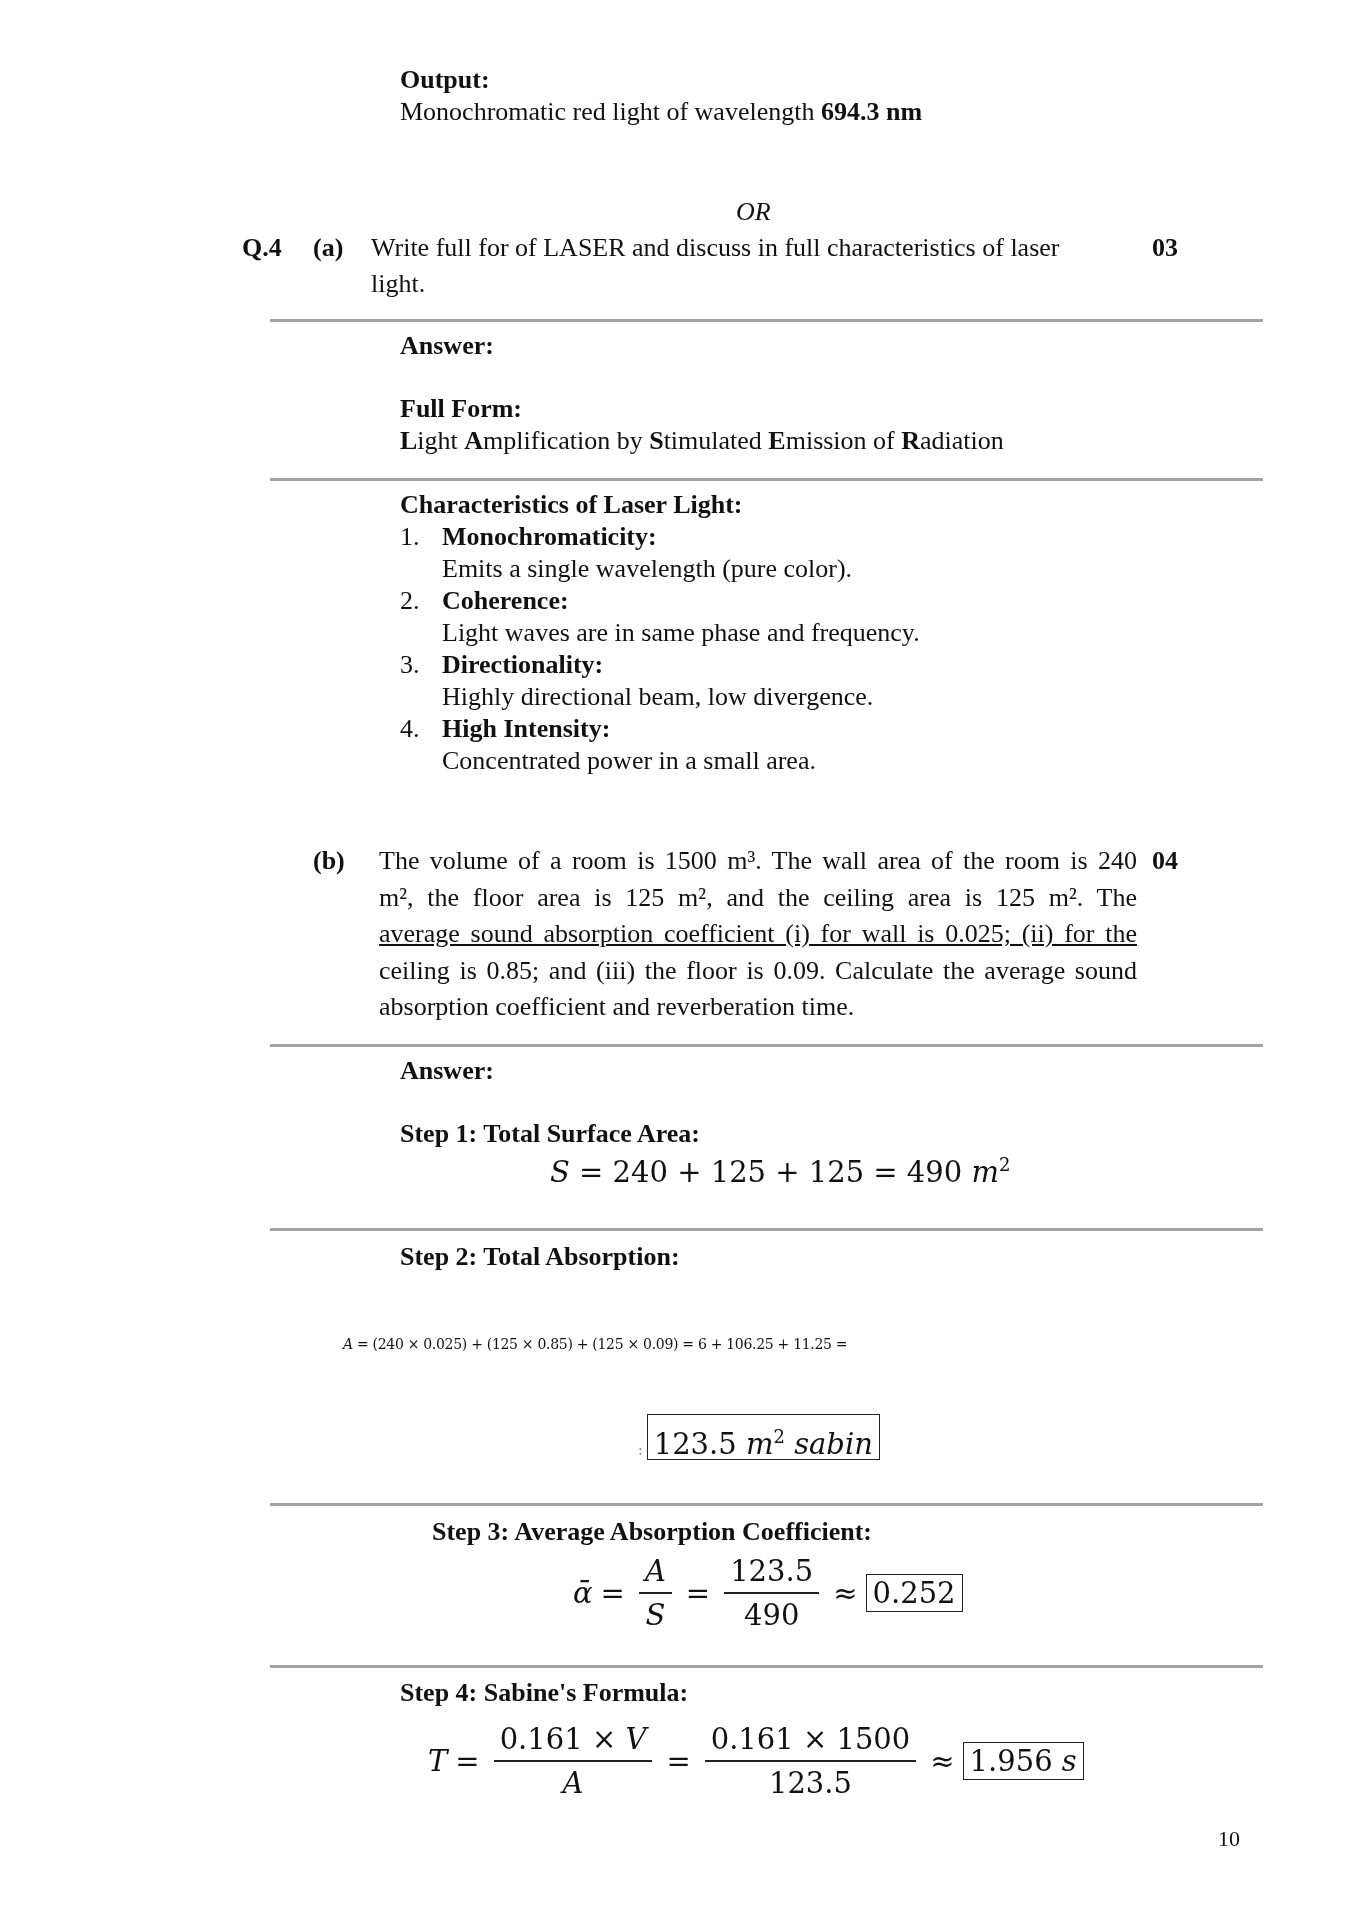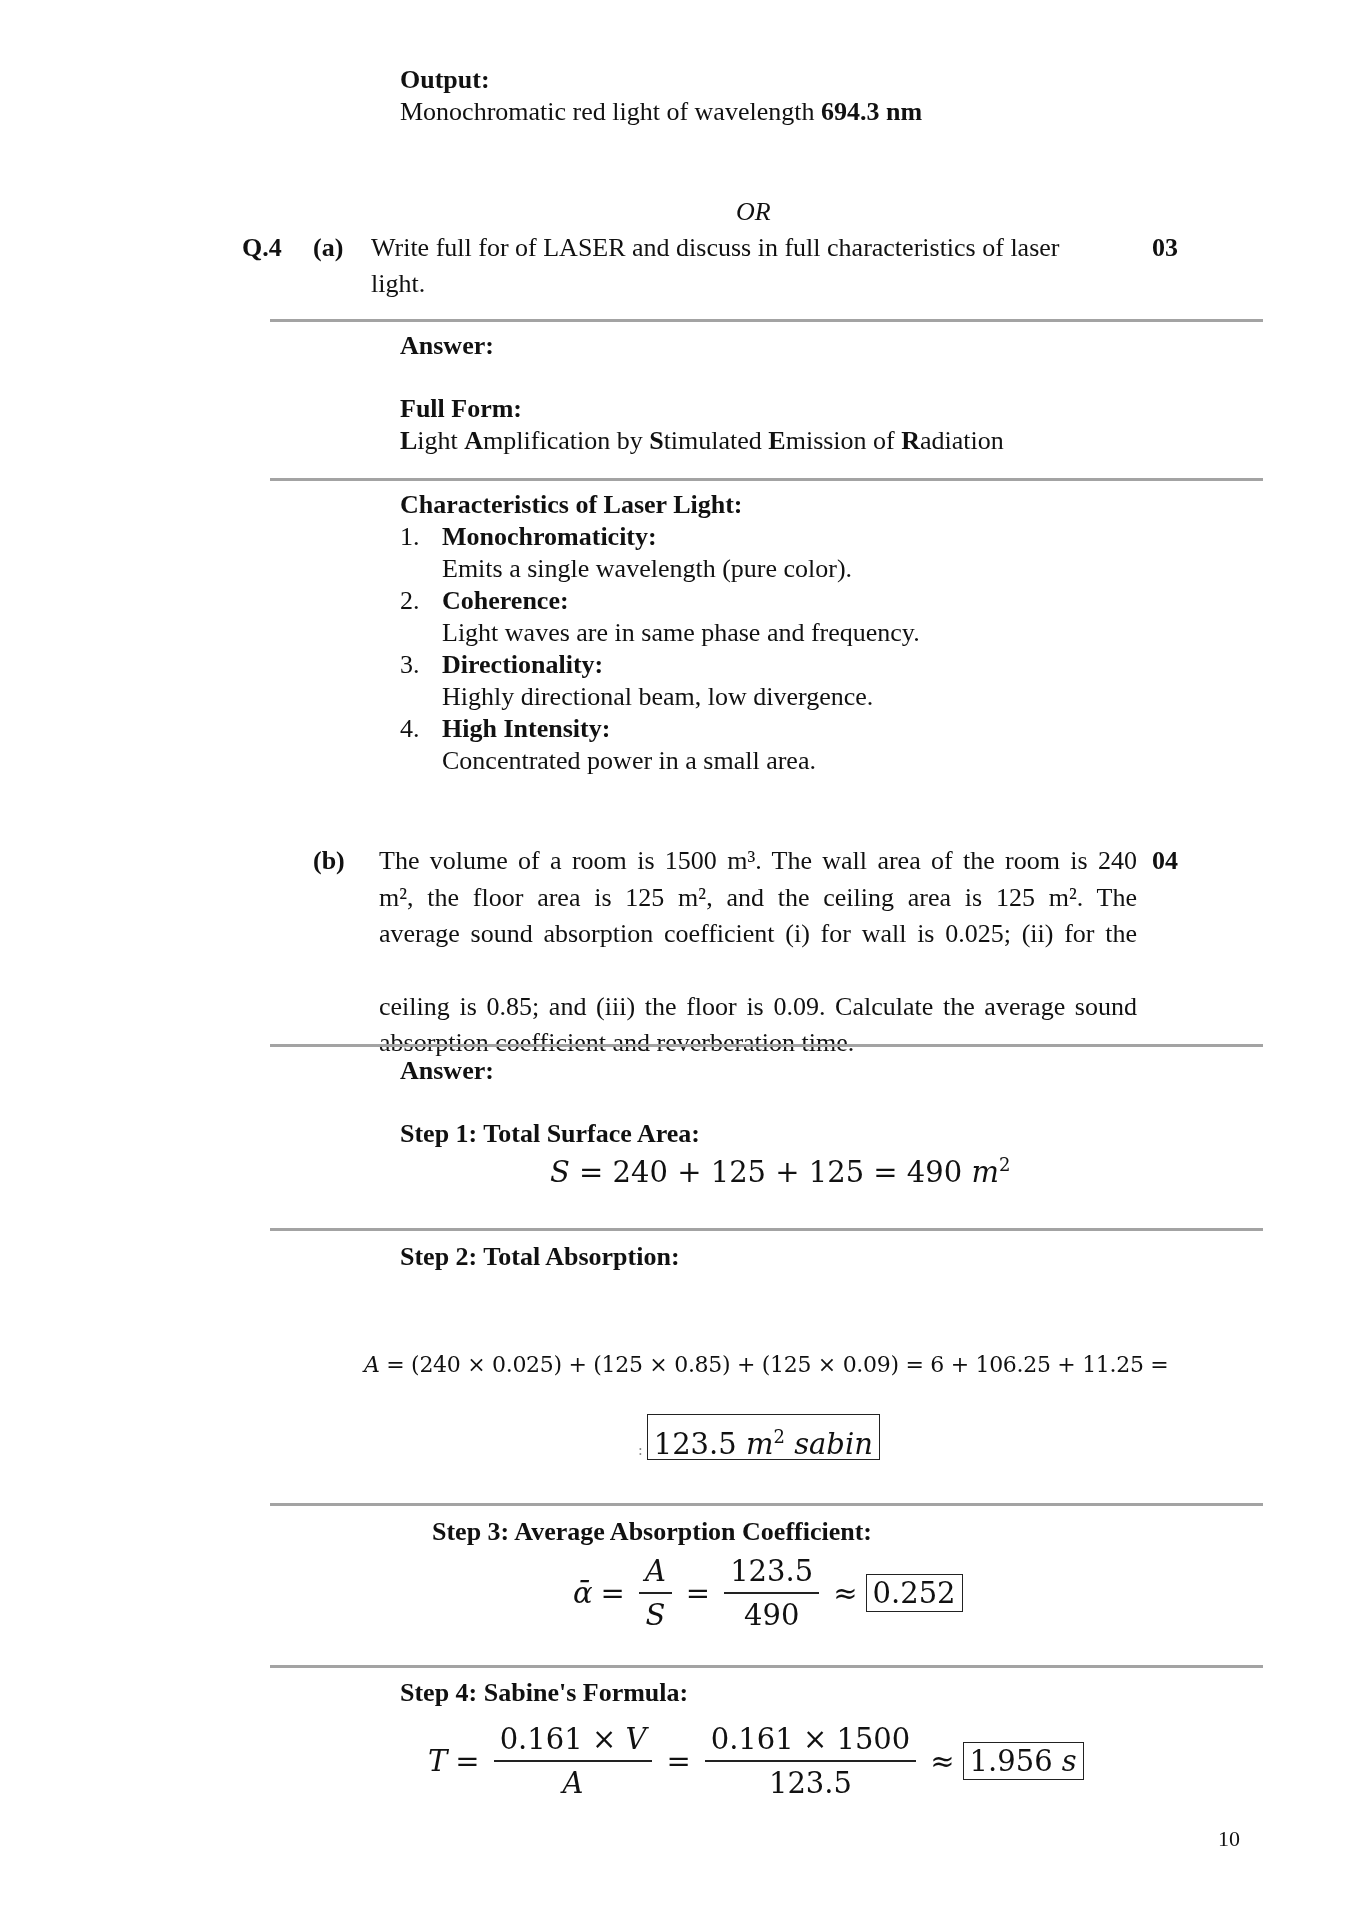--- a/index.html
+++ b/index.html
@@ -50,35 +50,35 @@
   <div class="t" style="padding-left:42px;">Highly directional beam, low divergence.</div>
   <div class="t"><span class="li-num">4.</span><b>High Intensity:</b></div>
   <div class="t" style="padding-left:42px;">Concentrated power in a small area.</div>
 </div>
 
 <div class="abs t b" style="left:313px;top:845px;">(b)</div>
 <div class="abs t b" style="left:1152px;top:845px;">04</div>
 <div class="para" style="left:379px;top:843px;width:758px;">
   <div style="text-align-last:justify;">The volume of a room is 1500 m³. The wall area of the room is 240</div>
   <div style="text-align-last:justify;">m², the floor area is 125 m², and the ceiling area is 125 m². The</div>
-  <div style="text-align-last:justify;">average sound absorption coefficient (i) for wall is 0.025; (ii) for the</div>
-  <div style="text-align-last:justify;margin-top:36px;">ceiling is 0.85; and (iii) the floor is 0.09. Calculate the average sound</div>
+  <div style="text-align-last:justify;text-decoration:underline;">average sound absorption coefficient (i) for wall is 0.025; (ii) for the</div>
+  <div style="text-align-last:justify;">ceiling is 0.85; and (iii) the floor is 0.09. Calculate the average sound</div>
   <div>absorption coefficient and reverberation time.</div>
 </div>
 
 <div class="rule" style="top:1044px;"></div>
 
 <div class="abs t b" style="left:400px;top:1055px;">Answer:</div>
 <div class="abs t b" style="left:400px;top:1118px;">Step 1: Total Surface Area:</div>
 <div class="abs math" style="left:550px;top:1154px;font-size:29px;"><span class="mi">S</span><span> = 240 + 125 + 125 = 490 </span><span class="mi">m</span><sup style="font-size:18px;">2</sup></div>
 
 <div class="rule" style="top:1228px;"></div>
 
 <div class="abs t b" style="left:400px;top:1241px;">Step 2: Total Absorption:</div>
-<div class="abs math" style="left:364px;top:1336px;font-size:22px;letter-spacing:-0.3px;margin-top:16px;"><span class="mi">A</span><span> = (240 × 0.025) + (125 × 0.85) + (125 × 0.09) = 6 + 106.25 + 11.25 =</span></div>
+<div class="abs math" style="left:343px;top:1336px;font-size:14px;letter-spacing:-0.3px;"><span class="mi">A</span><span> = (240 × 0.025) + (125 × 0.85) + (125 × 0.09) = 6 + 106.25 + 11.25 =</span></div>
 <div class="abs" style="left:638px;top:1414px;">
   <span class="math" style="font-size:14px;color:#888;vertical-align:middle;">:</span>
   <span class="box math" style="font-size:29px;height:44px;line-height:44px;"><span>123.5 </span><span class="mi">m</span><sup style="font-size:18px;">2</sup><span class="mi"> sabin</span></span>
 </div>
 
 <div class="rule" style="top:1503px;"></div>
 
 <div class="abs t b" style="left:400px;top:1516px;margin-left:32px;">Step 3: Average Absorption Coefficient:</div>
 <div class="abs math" style="left:573px;top:1554px;font-size:29px;display:flex;align-items:center;">
   <span class="mi">ᾱ</span>

